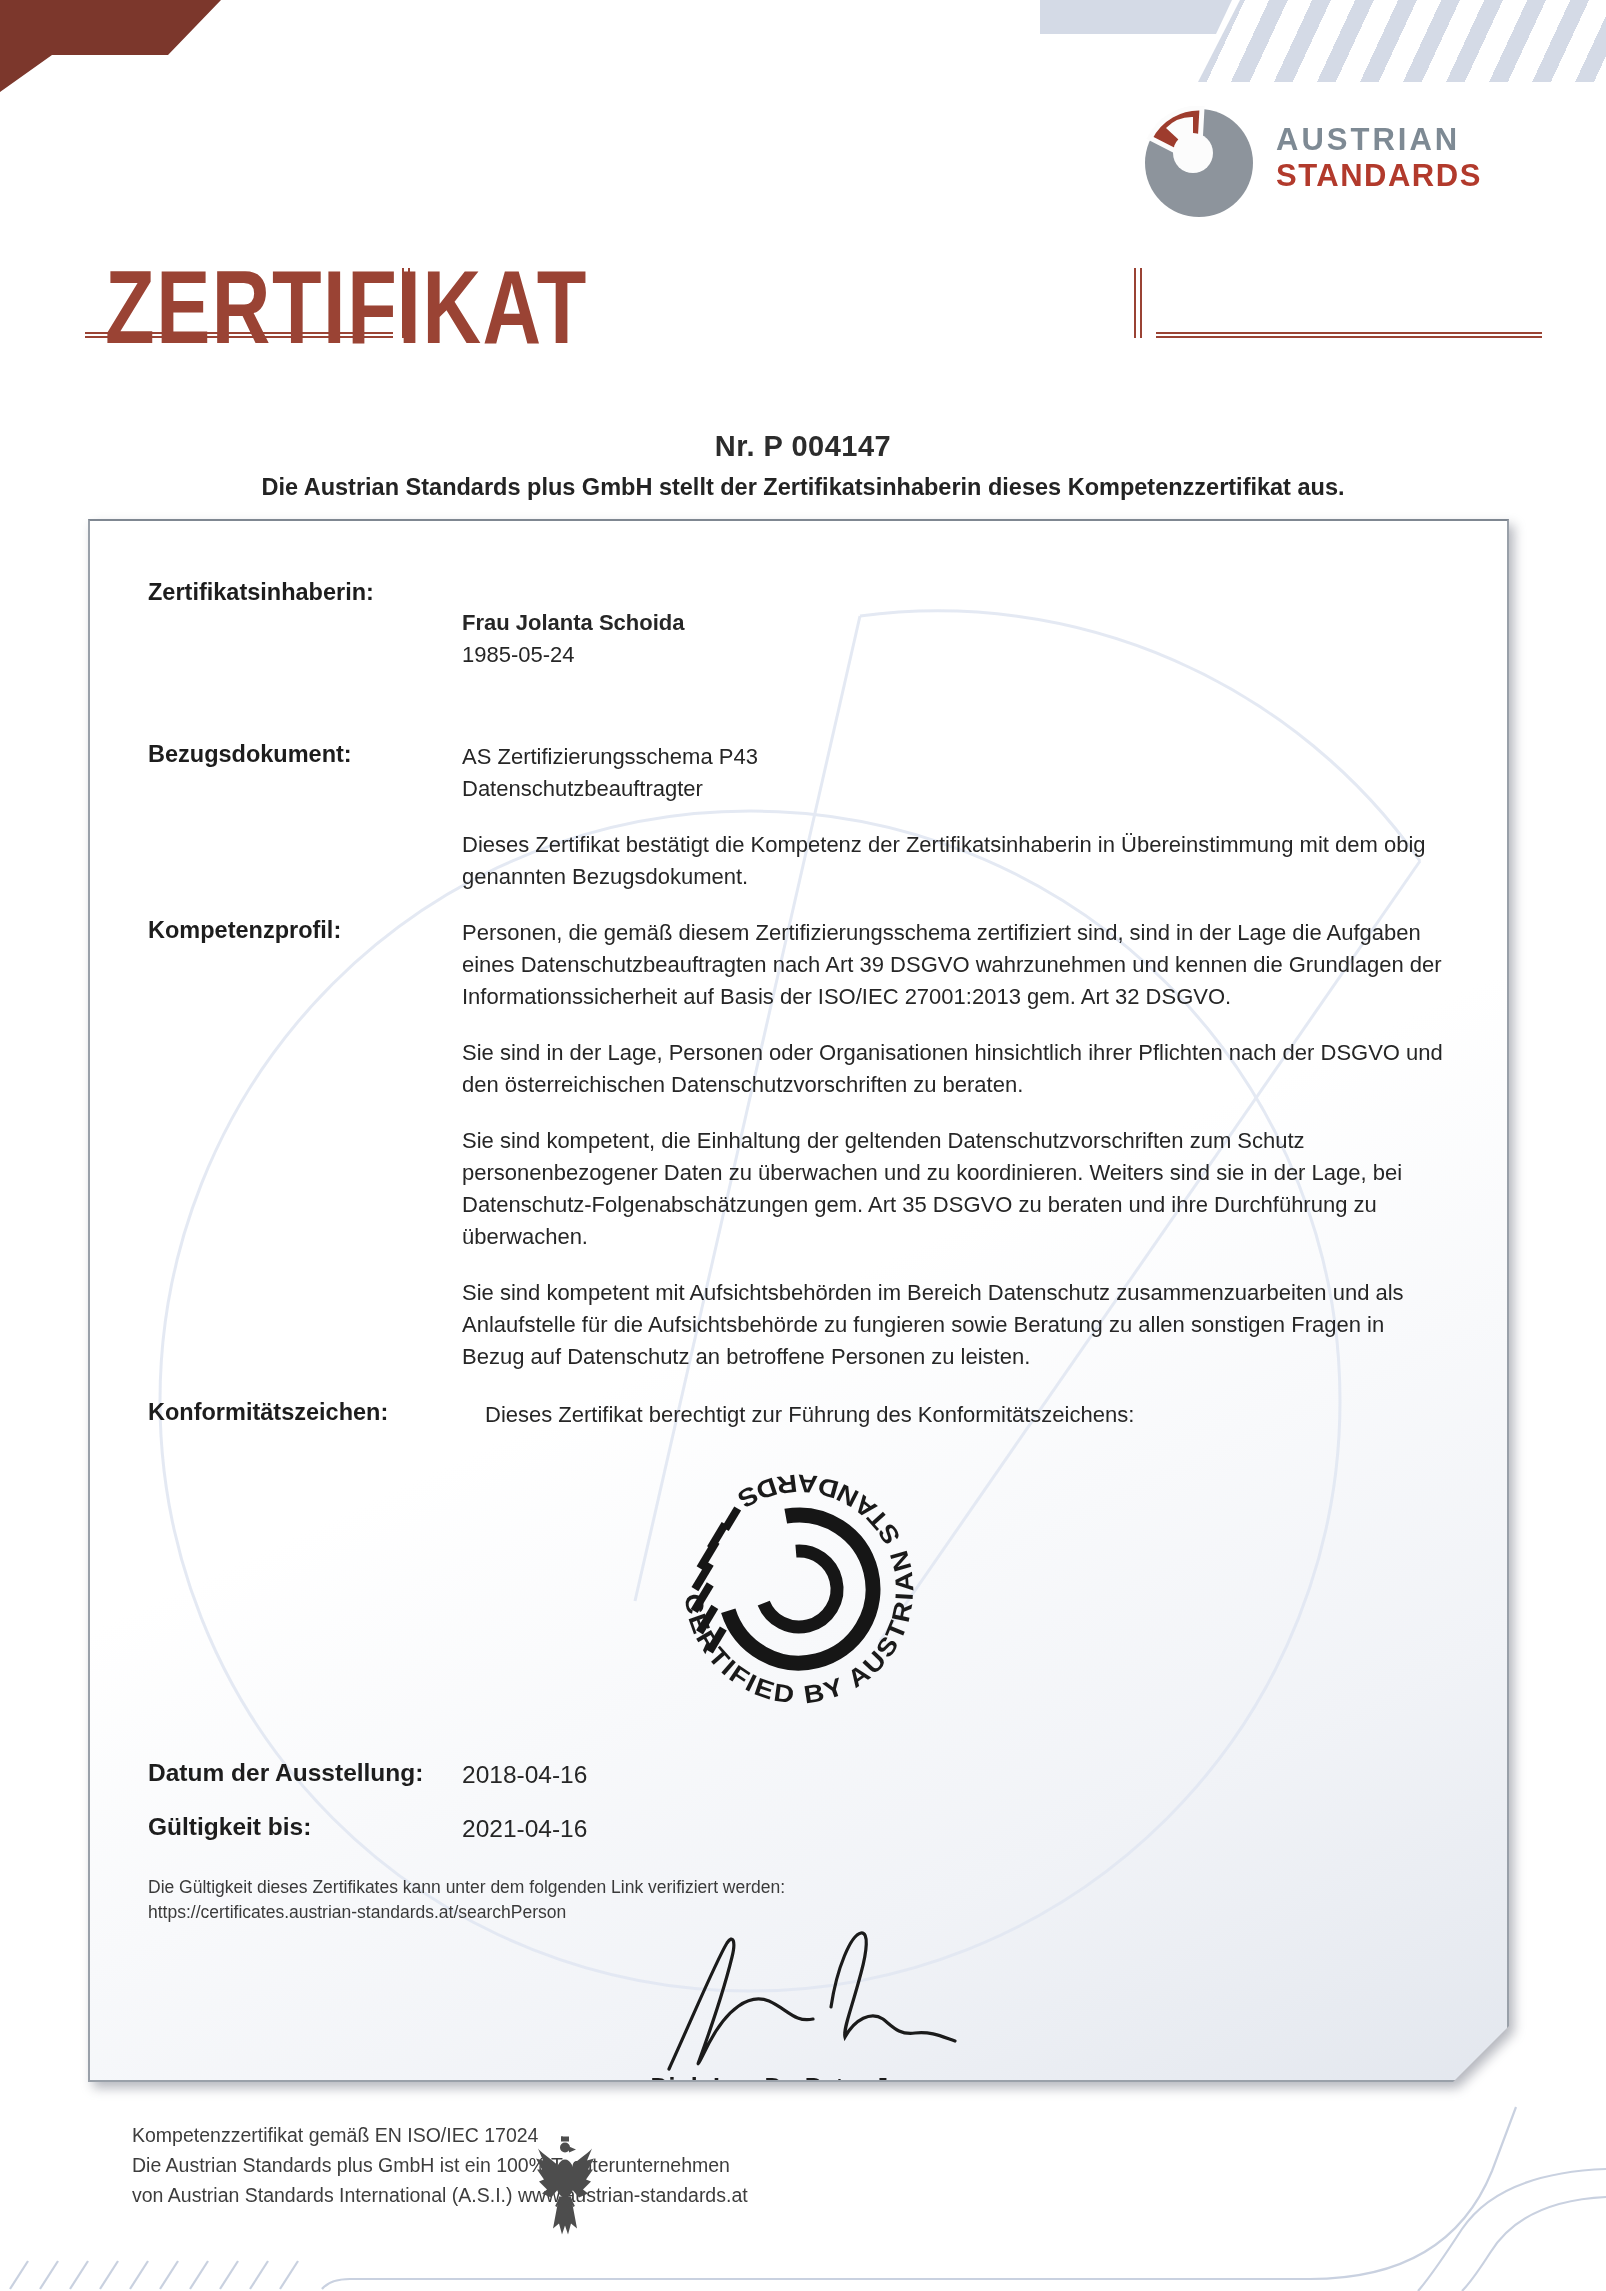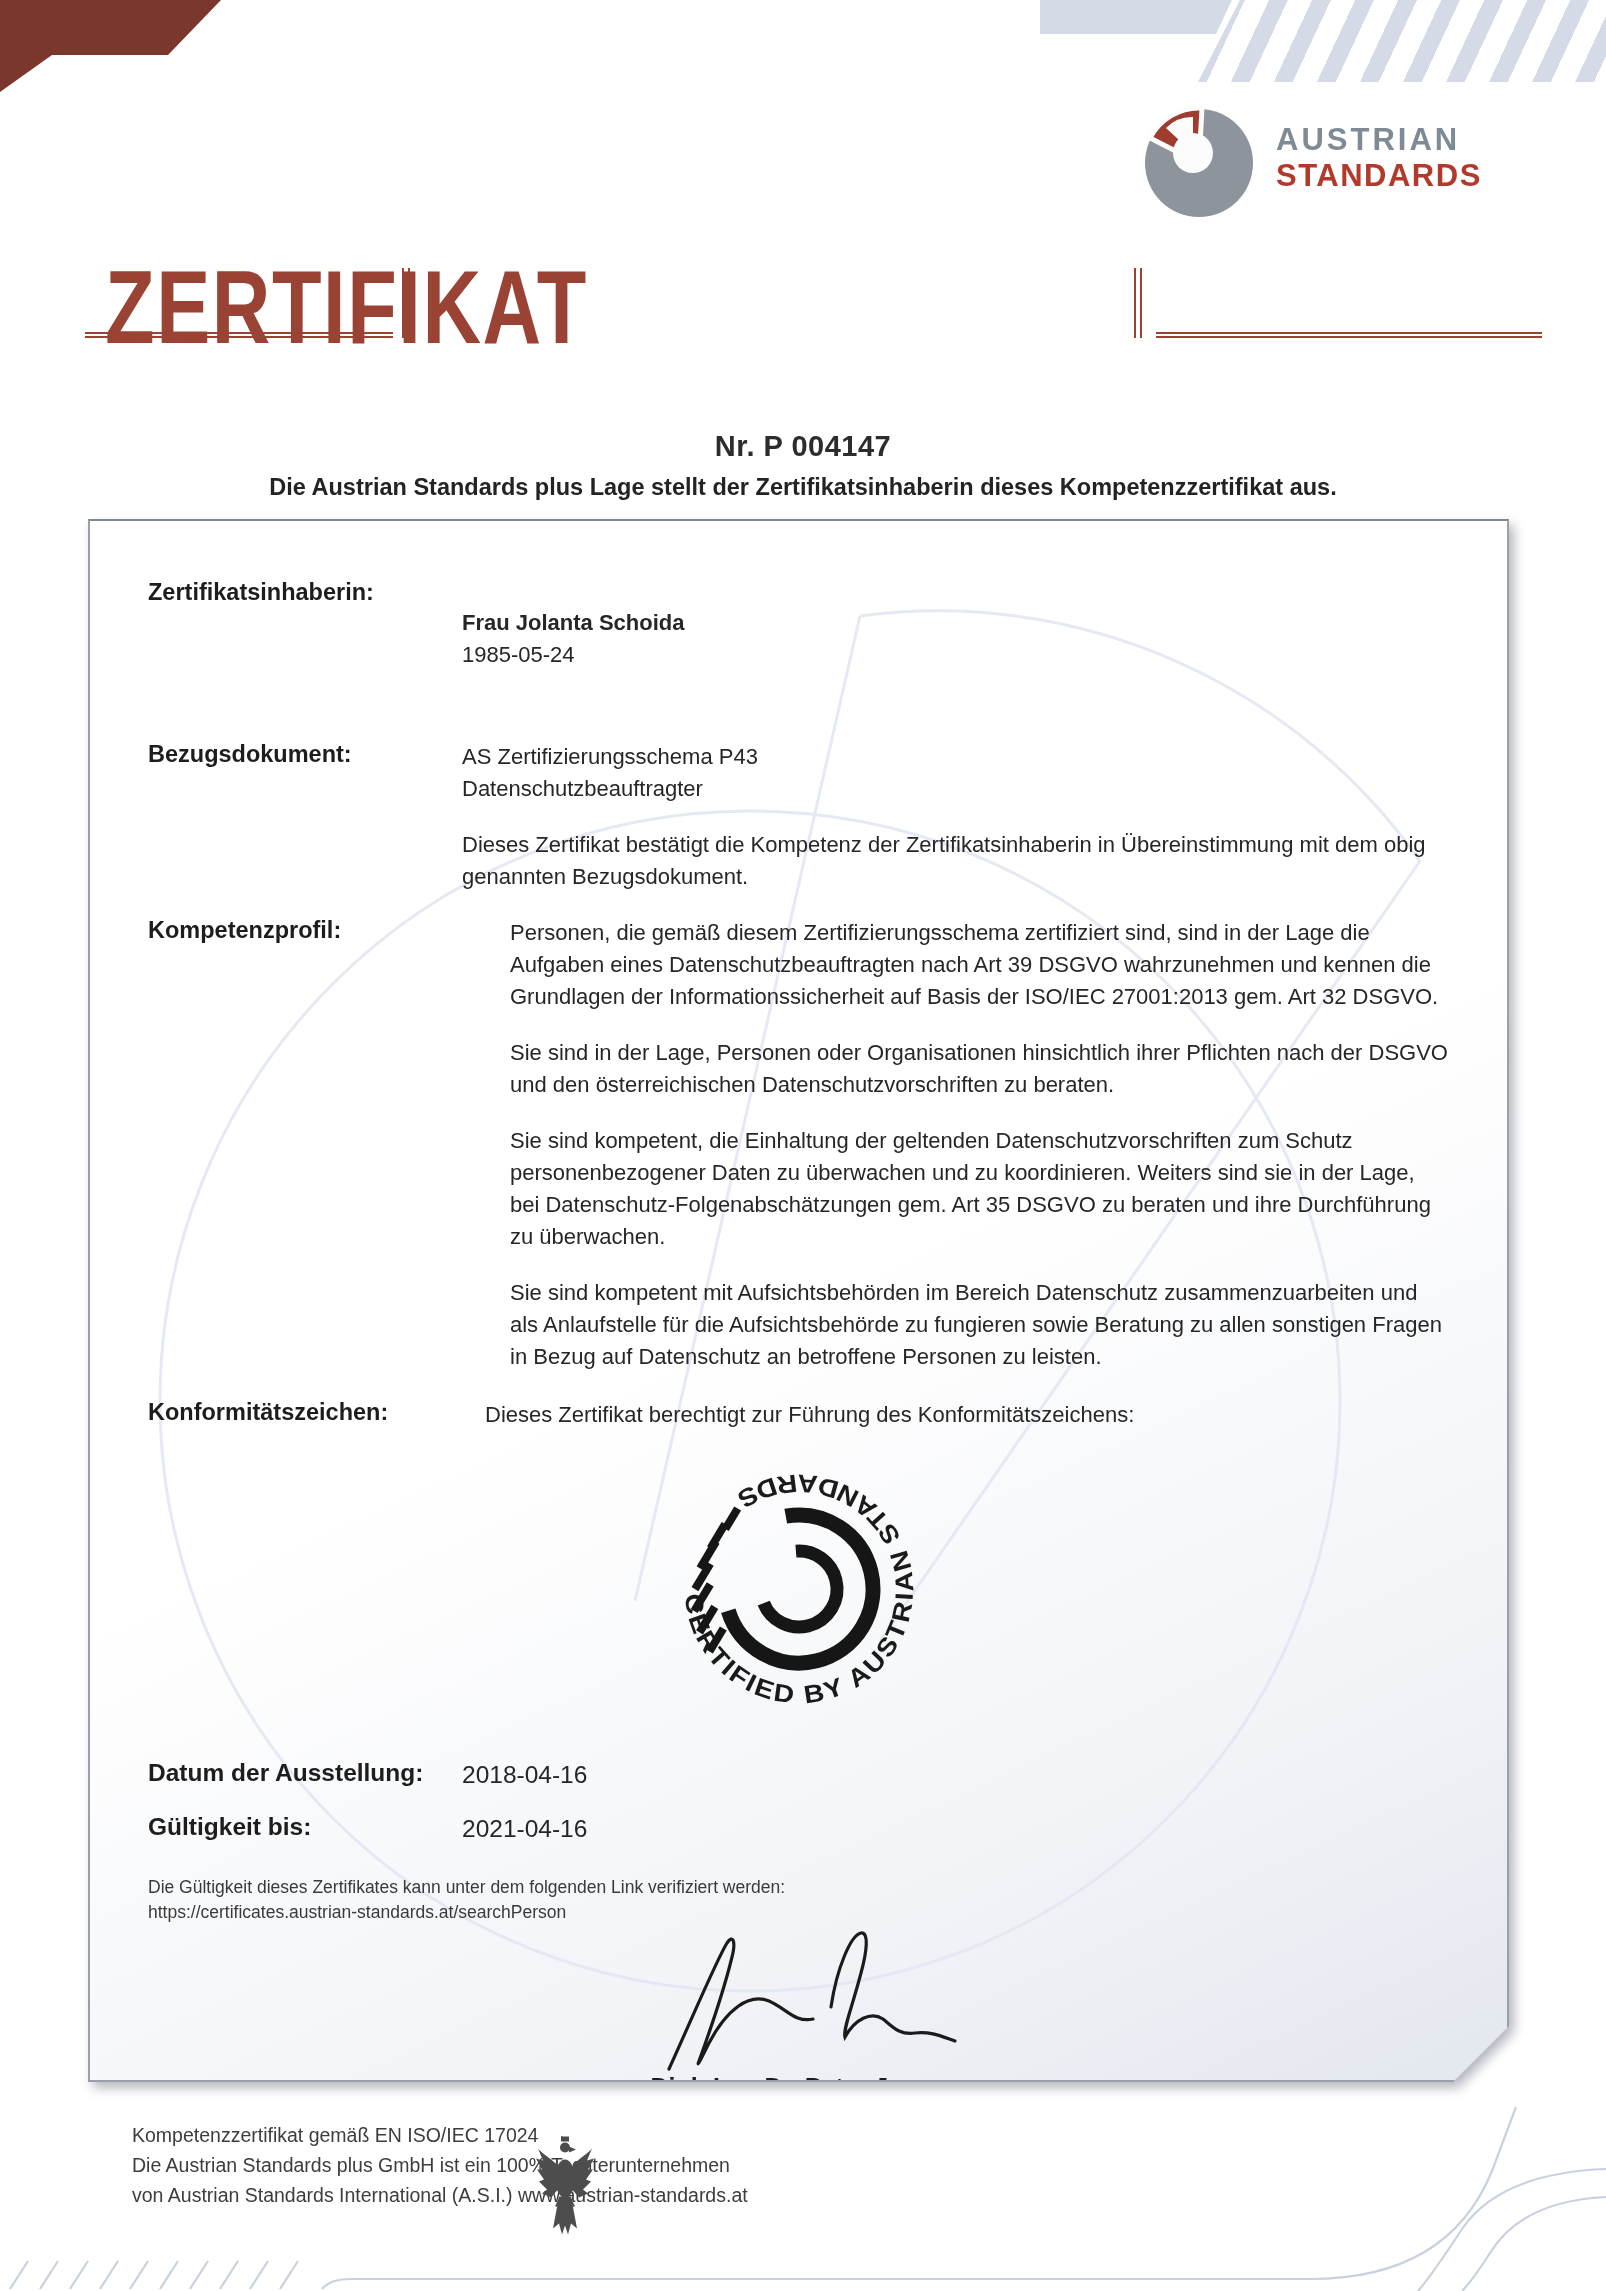--- a/index.html
+++ b/index.html
@@ -102,21 +102,21 @@
 
   <div class="title-row">
     <div class="rule rule-left"></div>
     <div class="vbar vbar-left"></div>
     <div class="title-text"><span>ZERTIFIKAT</span></div>
     <div class="vbar vbar-right"></div>
     <div class="rule rule-right"></div>
   </div>
 
   <div class="cert-number">Nr. P 004147</div>
-  <div class="intro-line">Die Austrian Standards plus Lage stellt der Zertifikatsinhaberin dieses Kompetenzzertifikat aus.</div>
+  <div class="intro-line">Die Austrian Standards plus GmbH stellt der Zertifikatsinhaberin dieses Kompetenzzertifikat aus.</div>
 
   <div class="box-wrap">
   <div class="cert-box">
 
     <svg class="watermark" width="1421" height="1563" viewBox="0 0 1421 1563">
       <g fill="none" stroke="#e1e7f2" stroke-width="3" opacity="0.9">
         <circle cx="660" cy="880" r="590"></circle>
         <line x1="770" y1="95" x2="545" y2="1080"></line>
         <line x1="1330" y1="340" x2="790" y2="1120"></line>
         <path d="M770,95 A590,590 0 0 1 1330,340"></path>
@@ -141,21 +141,21 @@
         </div>
       </div>
 
       <div class="row" style="margin-bottom:24px;">
         <div></div>
         <div class="fvalue">
           <p class="para">Dieses Zertifikat bestätigt die Kompetenz der Zertifikatsinhaberin in Übereinstimmung mit dem obig genannten Bezugsdokument.</p>
         </div>
       </div>
 
-      <div class="row" style="margin-bottom:26px;gap:48px;">
+      <div class="row" style="margin-bottom:26px;">
         <div class="flabel">Kompetenzprofil:</div>
         <div class="fvalue">
           <p class="para">Personen, die gemäß diesem Zertifizierungsschema zertifiziert sind, sind in der Lage die Aufgaben eines Datenschutzbeauftragten nach Art 39 DSGVO wahrzunehmen und kennen die Grundlagen der Informationssicherheit auf Basis der ISO/IEC 27001:2013 gem. Art 32 DSGVO.</p>
           <p class="para">Sie sind in der Lage, Personen oder Organisationen hinsichtlich ihrer Pflichten nach der DSGVO und den österreichischen Datenschutzvorschriften zu beraten.</p>
           <p class="para">Sie sind kompetent, die Einhaltung der geltenden Datenschutzvorschriften zum Schutz personenbezogener Daten zu überwachen und zu koordinieren. Weiters sind sie in der Lage, bei Datenschutz-Folgenabschätzungen gem. Art 35 DSGVO zu beraten und ihre Durchführung zu überwachen.</p>
           <p class="para">Sie sind kompetent mit Aufsichtsbehörden im Bereich Datenschutz zusammenzuarbeiten und als Anlaufstelle für die Aufsichtsbehörde zu fungieren sowie Beratung zu allen sonstigen Fragen in Bezug auf Datenschutz an betroffene Personen zu leisten.</p>
         </div>
       </div>
 
       <div class="row" style="margin-bottom:0;gap:23px;">

